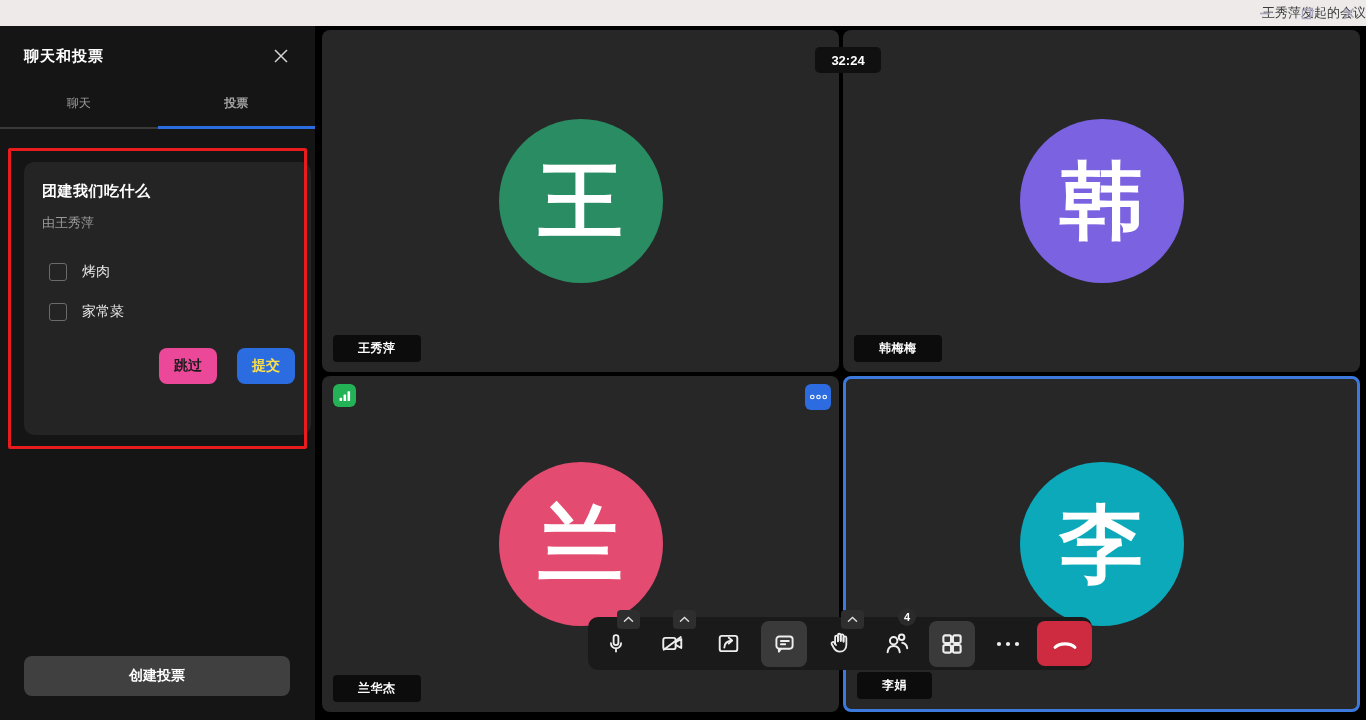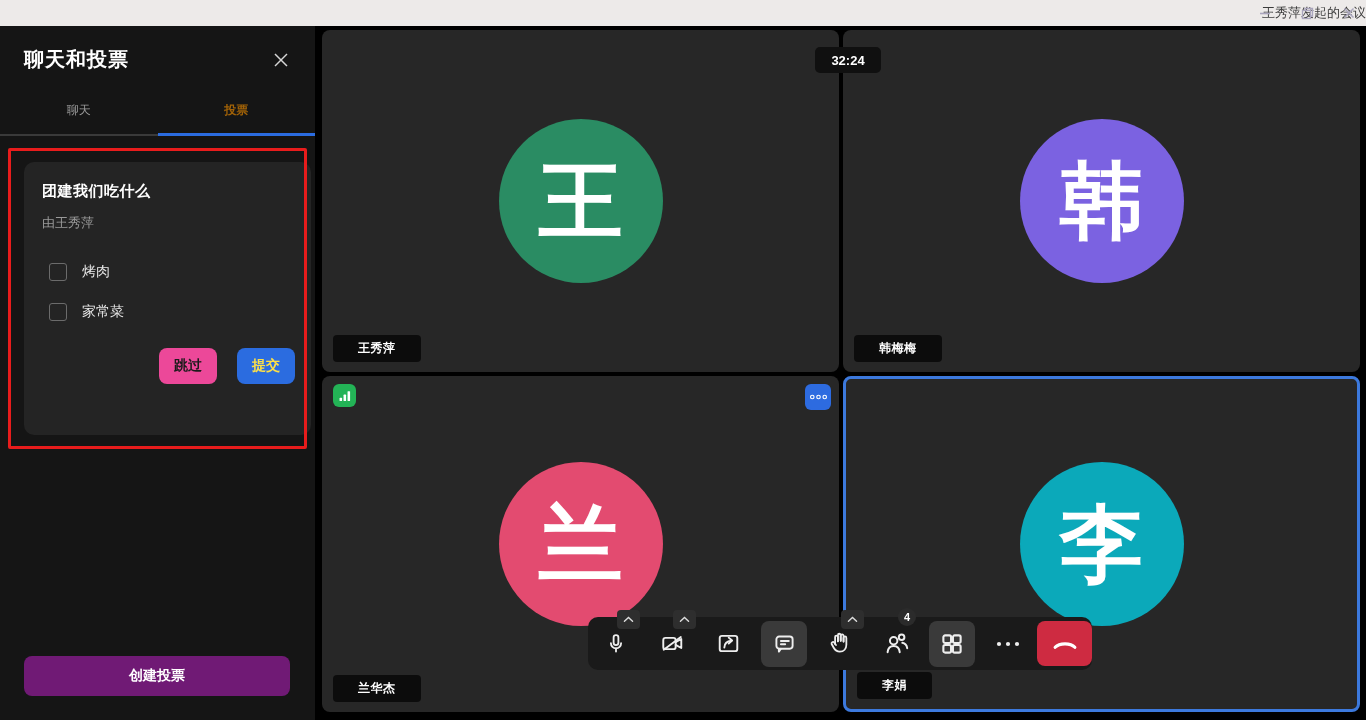--- a/index.html
+++ b/index.html
@@ -10,25 +10,25 @@
   
   .titlebar { position:absolute; left:0; top:0; width:1366px; height:26px;
               background:#edeae9; display:flex; align-items:center; justify-content:flex-end; }
   .titlebar .title { font-size:13px; color:#3c3c3c; }
   .win-controls { position:absolute; right:8px; top:0; height:26px; display:flex; align-items:center; gap:24px; }
   .win-btn { width:18px; height:18px; display:flex; align-items:center; justify-content:center; cursor:default; }
 
   
   .sidebar { position:absolute; left:0; top:26px; width:315px; height:694px; background:#151515; }
   .sidebar-header { display:flex; align-items:center; justify-content:space-between; padding:20px 24px 16px 24px; }
-  .sidebar-title { color:#fff; font-size:20px; font-weight:bold; letter-spacing:1px; }
+  .sidebar-title { color:#fff; font-size:15px; font-weight:bold; letter-spacing:1px; }
   .close-btn { width:20px; height:20px; display:flex; align-items:center; justify-content:center; }
   .tabs { display:flex; border-bottom:2px solid #3a3a3a; }
   .tab { flex:1; text-align:center; padding:13px 0 15px 0; font-size:12px; color:#9a9a9a; position:relative; cursor:default; }
-  .tab.active { color:#a16207; font-weight:bold;font-family:Liberation Serif, serif; }
+  .tab.active { color:#a3a3a3; font-weight:bold;font-family:Liberation Serif, serif; }
   .tab.active::after { content:""; position:absolute; left:0; right:0; bottom:-2px; height:3px; background:#2b6ce0; }
 
   .annotation-box { position:absolute; left:8px; top:122px; width:299px; height:301px;
                     border:3px solid #e81c1c; border-radius:2px; pointer-events:none; }
 
   .poll-card { position:absolute; left:24px; top:136px; width:287px; height:273px;
                background:#242424; border-radius:10px; padding:20px 16px 16px 18px; }
   .poll-title { color:#fff; font-size:15px; font-weight:bold; margin-bottom:13px; letter-spacing:0.5px; }
   .poll-author { color:#9a9a9a; font-size:13px; margin-bottom:20px; }
   .poll-option { display:flex; align-items:center; height:40px; cursor:default; }
@@ -37,21 +37,21 @@
   .checkbox svg { visibility:hidden; }
   .checkbox.checked { background:#2b6ce0; border-color:#2b6ce0; }
   .checkbox.checked svg { visibility:visible; }
   .option-label { color:#e8e8e8; font-size:14px; }
   .poll-actions { display:flex; justify-content:flex-end; gap:20px; margin-top:16px; }
   .btn-skip { width:58px; height:36px; border:none; border-radius:8px; background:#ec4899;
               color:#1b1b1b; font-size:14px; font-weight:bold; font-family:inherit; }
   .btn-submit { width:58px; height:36px; border:none; border-radius:8px; background:#2b6ce0;
                 color:#fde047; font-size:14px; font-weight:bold; font-family:inherit; }
   .create-poll { position:absolute; left:24px; top:630px; width:266px; height:40px; border:none;
-                 border-radius:8px; background:#701a75; color:#fff; font-size:14px; font-weight:bold; font-family:inherit; }
+                 border-radius:8px; background:#404040; color:#fff; font-size:14px; font-weight:bold; font-family:inherit; }
 
   
   .stage { position:absolute; left:315px; top:26px; width:1051px; height:694px; background:#000; }
   .tile { position:absolute; background:#272727; border-radius:8px; overflow:hidden; }
   .tile.t1 { left:7px;   top:4px;   width:517px; height:342px; }
   .tile.t2 { left:528px; top:4px;   width:517px; height:342px; }
   .tile.t3 { left:7px;   top:350px; width:517px; height:336px; }
   .tile.t4 { left:528px; top:350px; width:517px; height:336px; }
   .tile.selected { border:3px solid #3c79dd; }
   .avatar { position:absolute; left:50%; top:50%; transform:translate(-50%,-50%);

